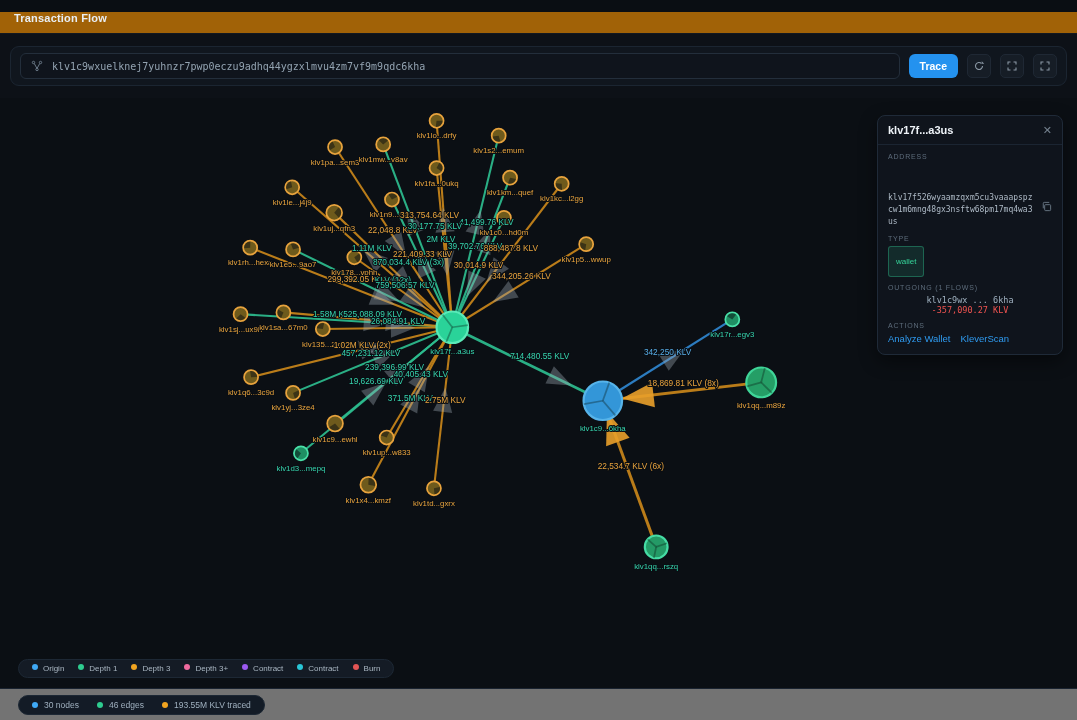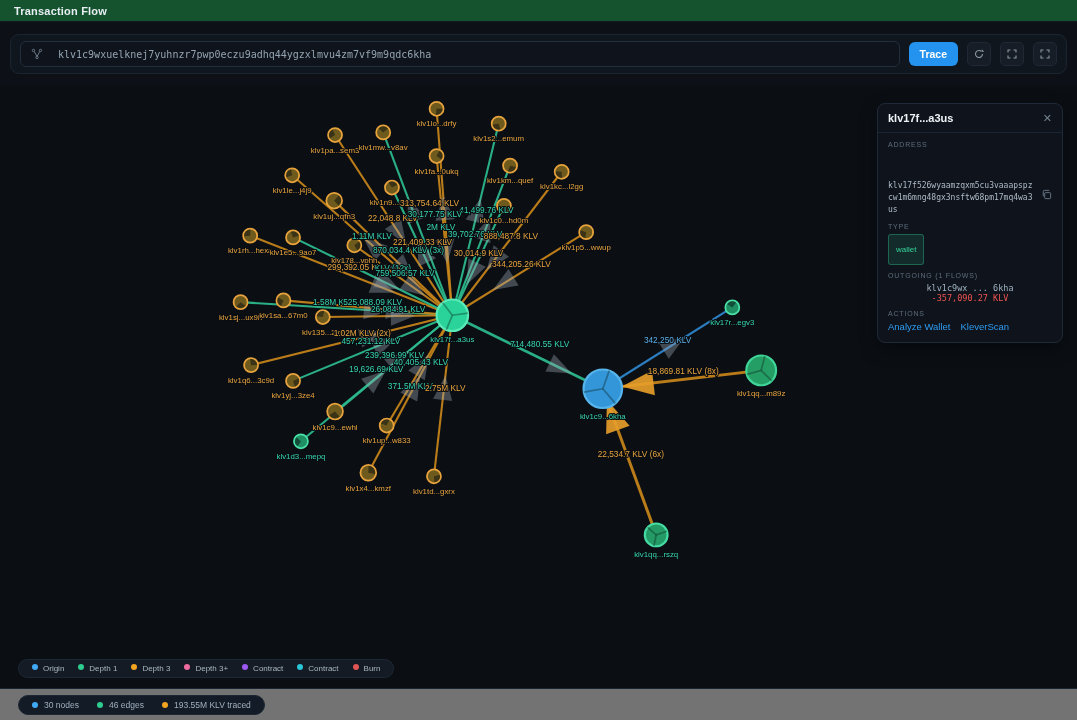--- a/index.html
+++ b/index.html
@@ -1,30 +1,30 @@
 <!DOCTYPE html>
 <html><head>
 <meta charset="utf-8">
 <style>
   * { margin:0; padding:0; box-sizing:border-box; }
   html,body { width:1077px; height:720px; overflow:hidden; background:#0a0e13;
     font-family:"Liberation Sans", sans-serif; color:#cfd8e0; }
   .app { width:1077px; height:720px; display:flex; flex-direction:column; }
 
   
-  .hdr { height:22px; background:#14532d; display:flex; align-items:center; padding:0 14px;
-    border-bottom:1px solid #121820; }
+  .hdr { height:22px; background:#a16207; display:flex; align-items:flex-start; padding:0 14px;
+    border-bottom:1px solid #121820;margin-top:12px; }
   .hdr-title { font-size:11px; font-weight:bold; color:#e8eef4; letter-spacing:.2px; }
 
   
   .toolbar { height:64px; background:#0d1117; display:flex; align-items:center; padding:0 10px; }
   .search-wrap { flex:1; height:40px; background:#10161e; border:1px solid #1b2531; border-radius:9px;
     display:flex; align-items:center; gap:9px; padding:0 9px; }
   .search-box { flex:1; height:26px; background:#0f141c; border:1px solid #232e3b; border-radius:6px;
-    display:flex; align-items:center; padding:4px 10px; gap:15px; }
+    display:flex; align-items:center; padding:4px 10px; gap:9px; }
   .search-box input { flex:1; background:transparent; border:none; outline:none; color:#93a3b1;
     font-size:10px; font-family:"DejaVu Sans Mono", monospace; }
   .btn-trace { height:24px; padding:0 11px; background:#2492ef; color:#fff; border:none; border-radius:6px;
     font-size:10.5px; font-weight:bold; cursor:pointer; }
   .icon-btn { width:24px; height:24px; background:#161d26; border:1px solid #1f2834; border-radius:5px;
     display:flex; align-items:center; justify-content:center; color:#8b98a5; cursor:pointer; }
   .icon-btn svg { display:block; }
 
   
   .stage { flex:1; position:relative; background:#0b0f14; overflow:hidden; }

